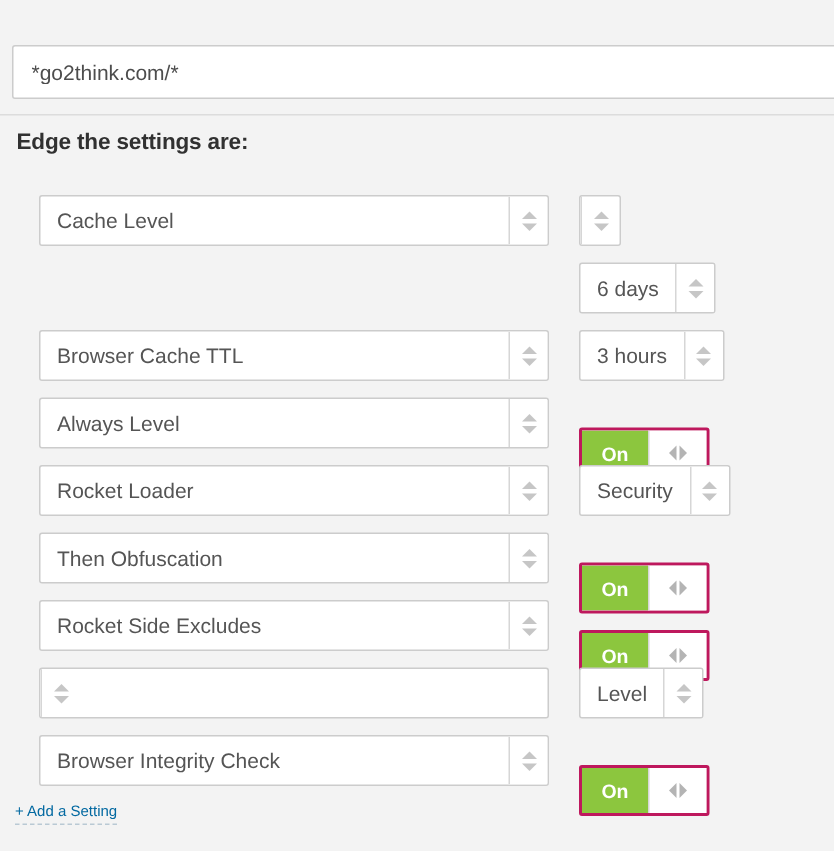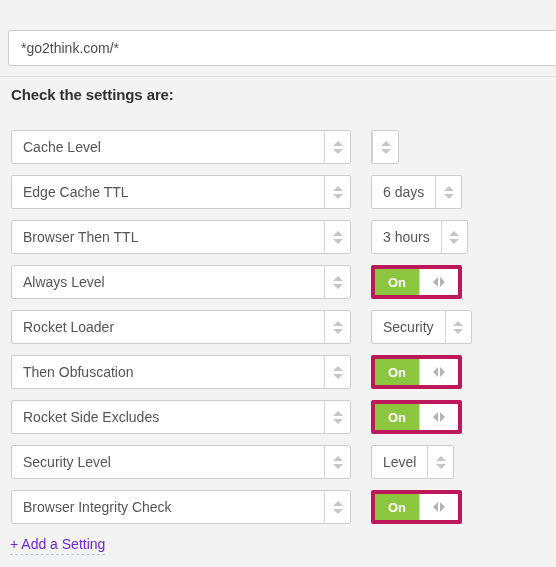--- a/index.html
+++ b/index.html
@@ -62,21 +62,21 @@
     margin: 0;
     font-size: 15px;
     font-weight: bold;
     color: #313131;
     letter-spacing: -0.1px;
   }
 
   
   .settings-list {
     position: absolute;
-    left: 1px;
+    left: 16px;
     top: 130px;
     width: 532px;
   }
   .setting-row {
     position: relative;
     height: 45px;
     display: flex;
     align-items: flex-start;
   }
 
@@ -135,24 +135,25 @@
     top: 0;
   }
   .value-select { }
 
   
   .toggle {
     display: inline-flex;
     align-items: stretch;
     height: 34px;
     box-sizing: border-box;
-    border: 4px solid #be185d;
+    border: 2px solid #be185d;
     border-radius: 2px;
     overflow: hidden;
     background: #fff;
+    margin-top: 20px;
   }
   .toggle .tg-on {
     background: #8cc63e;
     color: #ffffff;
     font-size: 13px;
     font-weight: bold;
     display: flex;
     align-items: center;
     justify-content: center;
     width: 44px;
@@ -178,75 +179,68 @@
     border-top: 5px solid transparent;
     border-bottom: 5px solid transparent;
     border-left: 5px solid #b4b4b4;
   }
 
   
   .add-setting {
     position: absolute;
     left: 10px;
     top: 536px;
-    color: #6d28d9;
-    font-size: 14px;
+    color: #0369a1;
+    font-size: 10px;
     text-decoration: none;
     border-bottom: 1px dashed #b9c9d4;
     padding-bottom: 2px;
     cursor: pointer;
     display: inline-block;
   }
 </style>
 </head>
 <body>
 
 <div class="page">
 
   <div class="url-section">
     <input class="url-input" type="text" value="*go2think.com/*" style="">
   </div>
 
-  <h2 class="section-heading">Check the settings are:</h2>
+  <h2 class="section-heading">Edge the settings are:</h2>
 
   <div class="settings-list">
       <div class="setting-row">
         <div class="select name-select">
           <span class="sel-text">Cache Level</span>
           <span class="sel-arrows">
             <span class="tri-up"></span>
             <span class="tri-down"></span>
           </span>
         </div>
         <div class="value-wrap"><div class="select value-select">
             <span class="sel-arrows">
               <span class="tri-up"></span>
               <span class="tri-down"></span>
             </span>
           </div></div>
       </div>
       <div class="setting-row">
-        <div class="select name-select">
-          <span class="sel-text">Edge Cache TTL</span>
-          <span class="sel-arrows">
-            <span class="tri-up"></span>
-            <span class="tri-down"></span>
-          </span>
-        </div>
         <div class="value-wrap"><div class="select value-select">
             <span class="sel-text">6 days</span>
             <span class="sel-arrows">
               <span class="tri-up"></span>
               <span class="tri-down"></span>
             </span>
           </div></div>
       </div>
       <div class="setting-row">
         <div class="select name-select">
-          <span class="sel-text">Browser Then TTL</span>
+          <span class="sel-text">Browser Cache TTL</span>
           <span class="sel-arrows">
             <span class="tri-up"></span>
             <span class="tri-down"></span>
           </span>
         </div>
         <div class="value-wrap"><div class="select value-select">
             <span class="sel-text">3 hours</span>
             <span class="sel-arrows">
               <span class="tri-up"></span>
               <span class="tri-down"></span>
@@ -312,21 +306,20 @@
         <div class="value-wrap"><div class="toggle">
             <span class="tg-on">On</span>
             <span class="tg-handle">
               <span class="tri-left"></span>
               <span class="tri-right"></span>
             </span>
           </div></div>
       </div>
       <div class="setting-row">
         <div class="select name-select">
-          <span class="sel-text">Security Level</span>
           <span class="sel-arrows">
             <span class="tri-up"></span>
             <span class="tri-down"></span>
           </span>
         </div>
         <div class="value-wrap"><div class="select value-select">
             <span class="sel-text">Level</span>
             <span class="sel-arrows">
               <span class="tri-up"></span>
               <span class="tri-down"></span>

